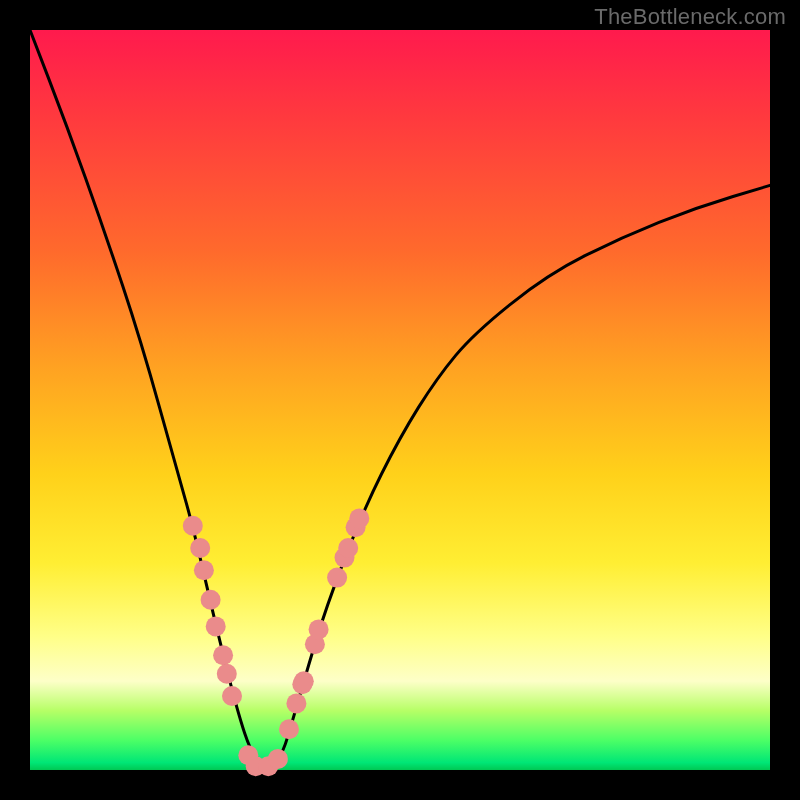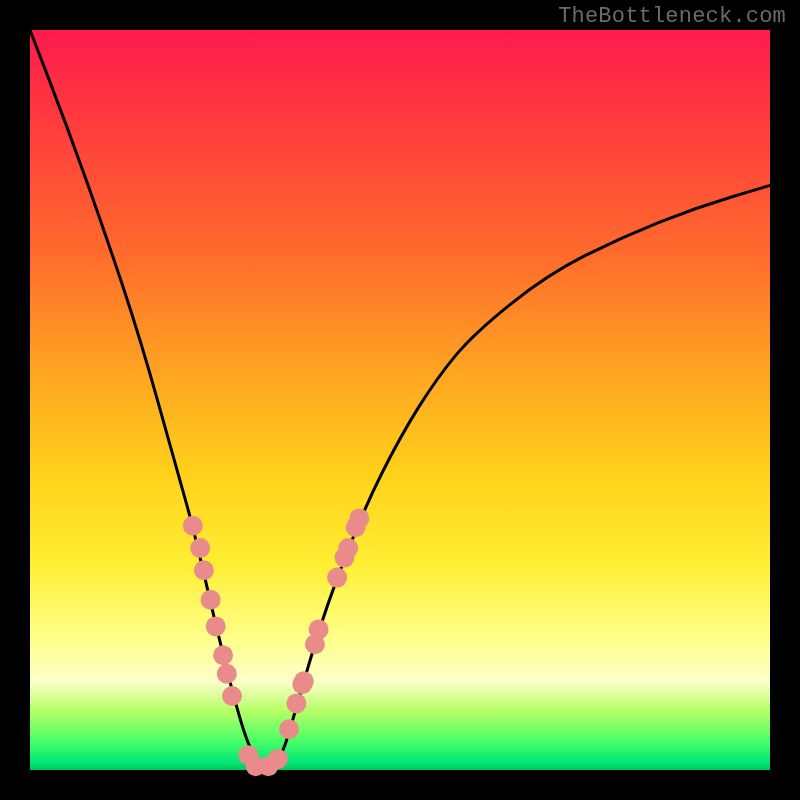--- a/index.html
+++ b/index.html
@@ -44,21 +44,21 @@
     left: 0;
     top: 0;
     width: 740px;
     height: 740px;
     overflow: visible;
   }
   .attribution {
     position: absolute;
     top: 4px;
     right: 14px;
-    font-family: Liberation Mono, monospace;
+    font-family: Liberation Sans, sans-serif;
     font-size: 22px;
     color: #6a6a6a;
     letter-spacing: 0.2px;
     pointer-events: none;
   }
 </style>
 </head>
 <body>
 
 <div class="stage">

